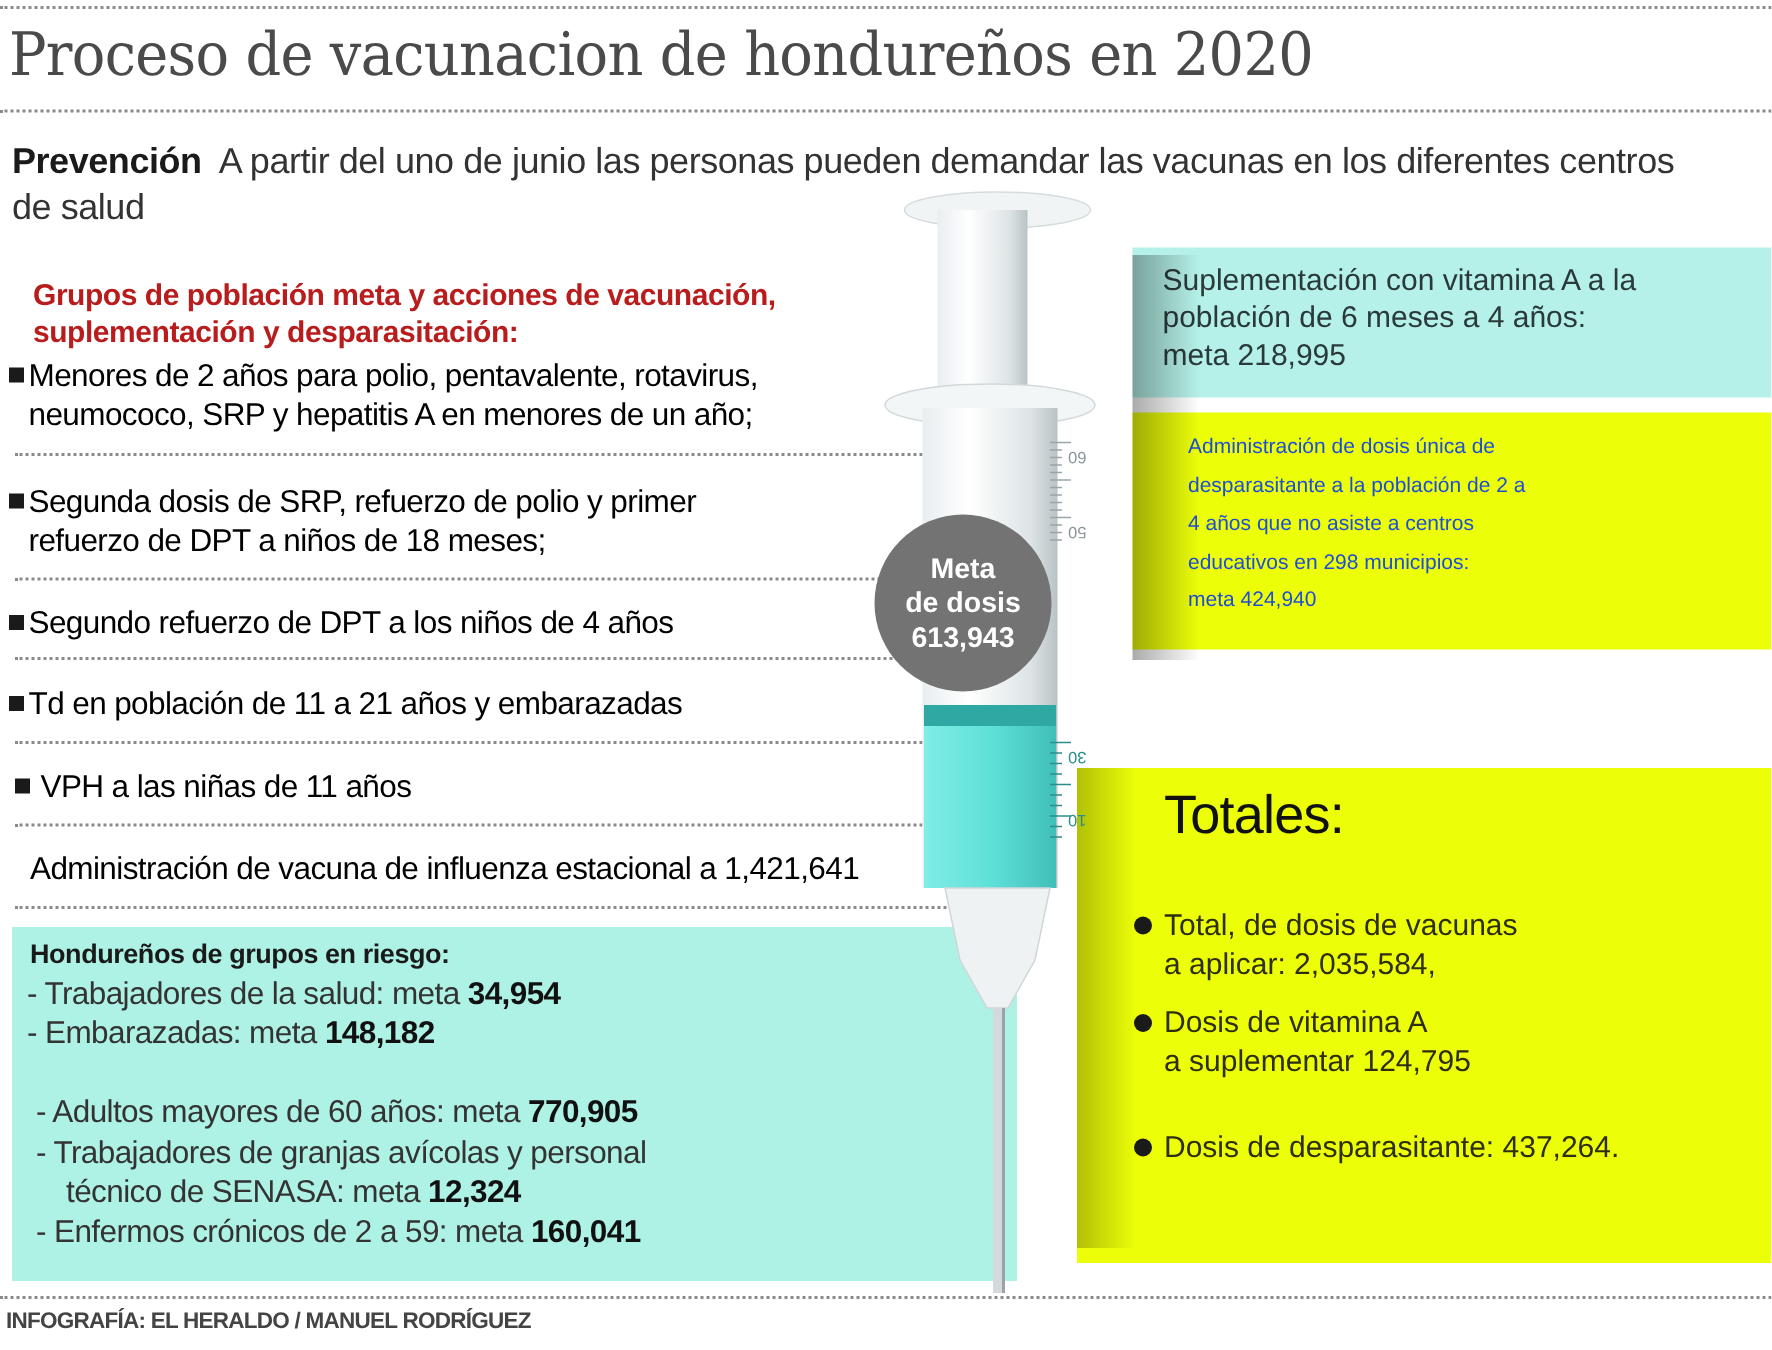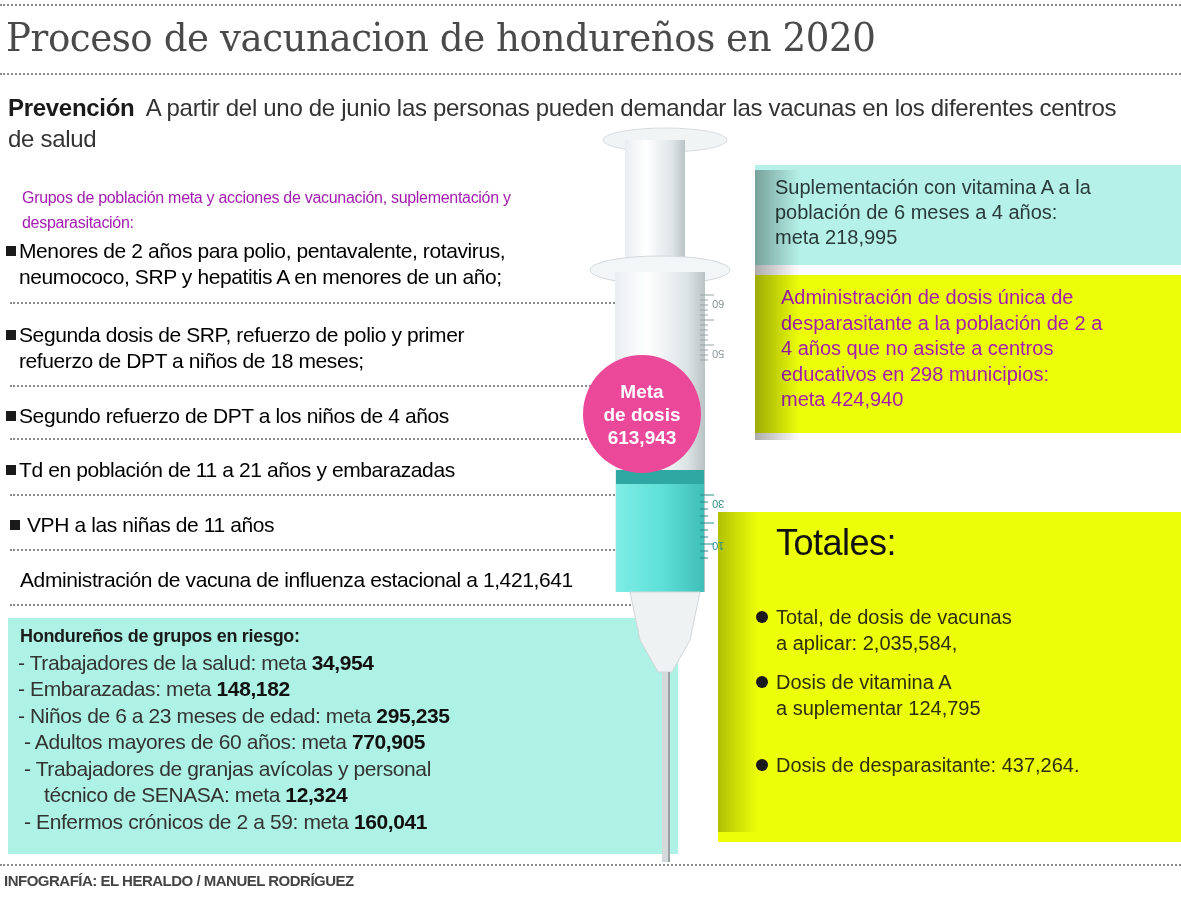--- a/index.html
+++ b/index.html
@@ -12,21 +12,21 @@
     color: #4a4a4a; letter-spacing: -0.5px; transform: scaleX(0.93); transform-origin: left;
     white-space: nowrap;
   }
   .intro {
     position: absolute; left: 8px; top: 92px; width: 1120px;
     font-size: 24px; line-height: 31px; color: #333; letter-spacing: -0.3px;
   }
   .intro b { color: #1a1a1a; }
   .groups-heading {
     position: absolute; left: 22px; top: 185px; width: 600px;
-    font-size: 16px; line-height: 25px; font-weight: normal; color: #a21caf; letter-spacing: -0.3px;
+    font-size: 20px; line-height: 25px; font-weight: bold; color: #b91c1c; letter-spacing: -0.3px;
   }
   .group-item {
     position: absolute; left: 6px; font-size: 21px; line-height: 26px; color: #000000; letter-spacing: -0.4px;
   }
   .group-item .sq { display: inline-block; width: 10px; height: 10px; background: #1a1a1a; margin-right: 3px; vertical-align: 2px; }
   .risk-box {
     position: absolute; left: 8px; top: 618px; width: 670px; height: 236px;
     background: #aef2e5;
   }
   .risk-box h3 { position: absolute; left: 12px; top: 8px; font-size: 18px; font-weight: bold; color: #1a1a1a; letter-spacing: -0.3px; }
@@ -34,32 +34,32 @@
   .risk-line b { color: #111; }
   .vita-box {
     position: absolute; left: 755px; top: 165px; width: 426px; height: 100px;
     background: #b5f1e8;
   }
   .vita-box .txt { position: absolute; left: 20px; top: 10px; font-size: 20px; line-height: 25px; color: #2a3a3a; }
   .desp-box {
     position: absolute; left: 755px; top: 275px; width: 426px; height: 158px;
     background: #ecff08;
   }
-  .desp-box .txt { position: absolute; left: 26px; top: 10px; font-size: 20px; line-height: 25.5px; color: #a21caf; }
+  .desp-box .txt { position: absolute; left: 37px; top: 10px; font-size: 14px; line-height: 25.5px; color: #1d4ed8; }
   .tot-box {
     position: absolute; left: 718px; top: 512px; width: 463px; height: 330px;
     background: #ecff08;
   }
   .tot-box h2 { position: absolute; left: 58px; top: 10px; font-size: 36px; font-weight: normal; color: #111; letter-spacing: -0.5px; }
   .tot-item { position: absolute; left: 42px; font-size: 20px; line-height: 26px; color: #2e2e10; }
   .tot-item .dot { position: absolute; left: -4px; top: 7px; width: 12px; height: 12px; border-radius: 50%; background: #1a1a1a; }
   .tot-item .t { display: block; margin-left: 16px; }
   .badge {
-    position: absolute; left: 583px; top: 355px; width: 118px; height: 118px; border-radius: 50%;
-    background: #ec4899; color: #fff; text-align: center;
+    position: absolute; left: 583px; top: 343px; width: 118px; height: 118px; border-radius: 50%;
+    background: #737373; color: #fff; text-align: center;
     font-size: 19px; font-weight: bold; line-height: 23px; padding-top: 25px;
   }
   .credit { position: absolute; left: 4px; top: 872px; font-size: 15px; color: #444; letter-spacing: -0.5px; font-weight: bold; text-align: right; }
   .syringe { position: absolute; left: 0; top: 0; pointer-events: none; }
 </style>
 </head>
 <body>
 
 <div class="dotline" style="left:0;top:4px;width:1181px;"></div>
 <div class="title">Proceso de vacunacion de hondureños en 2020</div>
@@ -136,21 +136,20 @@
 
 <div class="group-item" style="top:567px;left:20px;">
   <span>Administración de vacuna de influenza estacional a 1,421,641</span>
 </div>
 <div class="dotline" style="left:10px;top:604px;width:625px;"></div>
 
 <div class="risk-box">
   <h3>Hondureños de grupos en riesgo:</h3>
   <div class="risk-line" style="left:10px;top:32px;"><span>- Trabajadores de la salud: meta </span><b>34,954</b></div>
   <div class="risk-line" style="left:10px;top:58px;"><span>- Embarazadas: meta </span><b>148,182</b></div>
-  <div class="risk-line" style="left:10px;top:85px;"><span>- Niños de 6 a 23 meses de edad: meta </span><b>295,235</b></div>
   <div class="risk-line" style="left:16px;top:111px;"><span>- Adultos mayores de 60 años: meta </span><b>770,905</b></div>
   <div class="risk-line" style="left:16px;top:138px;"><span>- Trabajadores de granjas avícolas y personal</span></div>
   <div class="risk-line" style="left:36px;top:164px;"><span>técnico de SENASA: meta </span><b>12,324</b></div>
   <div class="risk-line" style="left:16px;top:191px;"><span>- Enfermos crónicos de 2 a 59: meta </span><b>160,041</b></div>
 </div>
 
 <svg class="syringe" width="1181" height="900">
   <defs>
     <linearGradient id="barrel" x1="0" x2="1" y1="0" y2="0">
       <stop offset="0" stop-color="#e9eef0"></stop>

